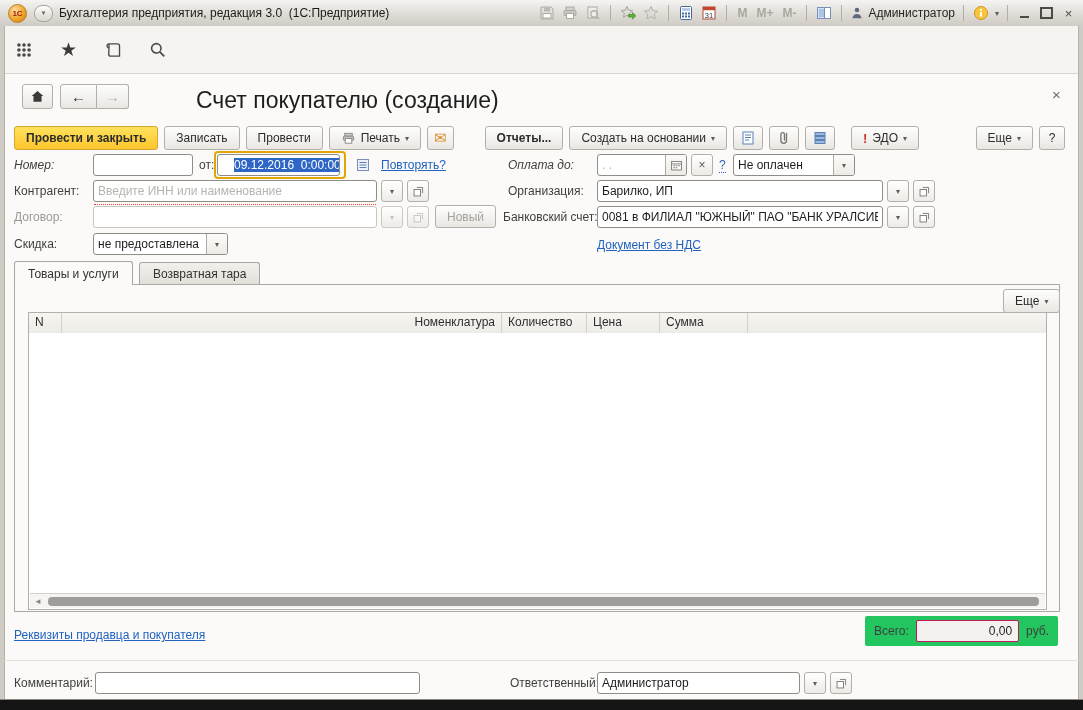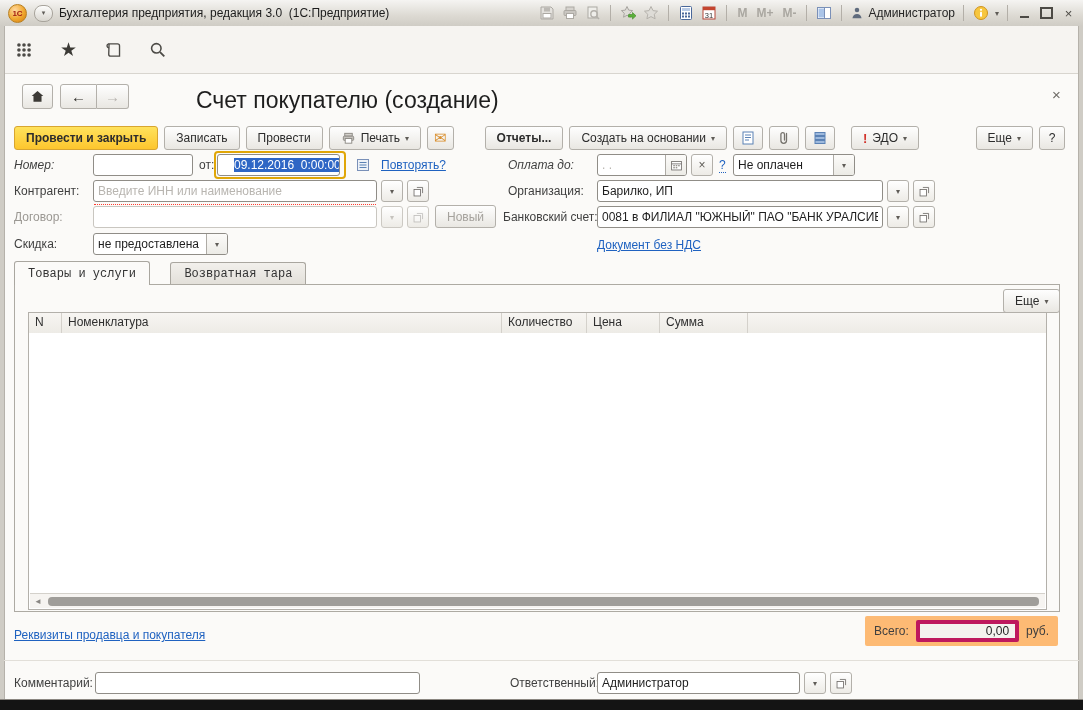--- a/index.html
+++ b/index.html
@@ -75,32 +75,32 @@
   .sel{background:#2e66c5;color:#fff;white-space:pre;margin-left:13px;}
   .datewrap{box-sizing:border-box;height:22px;border:1px solid #908d87;border-radius:3px;background:#fff;
     display:flex;align-items:stretch;overflow:hidden;}
   .datewrap .dtext{flex:1;line-height:20px;padding:0 3px;white-space:nowrap;}
   .flatico{display:flex;align-items:center;justify-content:center;}
   .link{color:#1f62c0;text-decoration:underline;white-space:nowrap;}
   .helplink{color:#1f62c0;text-decoration:none;border-bottom:1px dotted #1f62c0;}
   
   .tab{box-sizing:border-box;height:23px;padding:0 13px;display:inline-flex;align-items:center;
     border:1px solid #a9a69f;border-bottom:none;border-radius:3px 3px 0 0;
-    background:linear-gradient(#f2f0ec,#e2dfd9);margin-right:17px;color:#333;font-family:Liberation Mono, monospace;}
+    background:linear-gradient(#f2f0ec,#e2dfd9);margin-right:3px;color:#333;}
   .tab.active{background:#fbfaf8;height:24px;position:relative;z-index:3;}
   .panel{box-sizing:border-box;border:1px solid #adaaa3;background:#fbfaf8;}
   .grid{box-sizing:border-box;border:1px solid #b3b0aa;background:#fff;}
   .ghead{display:flex;height:20px;background:linear-gradient(#f7f5f2,#edebe6);border-bottom:1px solid #cfccc6;}
   .th{box-sizing:border-box;border-right:1px solid #d4d1cb;padding:2px 6px;color:#2f2f2f;white-space:nowrap;overflow:hidden;}
   .hscroll{position:absolute;left:1px;right:1px;bottom:1px;height:14px;border-top:1px solid #d4d1cb;
     display:flex;align-items:center;background:#f6f4f1;}
   .hs-thumb{height:9px;border-radius:4px;background:#9f9d99;flex:1;margin:0 6px 0 2px;}
   
-  .totalbox{background:#fdba74;border-radius:2px;display:flex;align-items:center;gap:7px;padding:0 9px;box-sizing:border-box;}
-  .totalval{box-sizing:border-box;width:108px;height:22px;background:#f4f2ee;border:4px solid #be185d;
+  .totalbox{background:#22c55e;border-radius:2px;display:flex;align-items:center;gap:7px;padding:0 9px;box-sizing:border-box;}
+  .totalval{box-sizing:border-box;width:108px;height:22px;background:#f4f2ee;border:1px solid #be185d;
     border-radius:2px;display:flex;align-items:center;justify-content:flex-end;padding:0 6px;color:#1e1e1e;}
   .sep{border-top:1px solid #e2dfd9;}
   .ico{display:block;}
 </style>
 </head>
 <body>
 
 <svg width="0" height="0" style="position:absolute">
   <defs>
     <symbol id="i-floppy" viewBox="0 0 16 16">
@@ -502,21 +502,21 @@
   <div class="abs panel" style="left:14px;top:284px;width:1046px;height:328px;"></div>
 
   <button class="btn abs" style="left:1003px;top:289px;">
     <span>Еще</span>
     <span class="caret">▾</span>
   </button>
 
   <div class="abs grid" style="left:28px;top:312px;width:1019px;height:298px;">
     <div class="ghead">
       <span class="th" style="width:33px;">N</span>
-      <span class="th" style="width:440px;">Номенклатура</span>
+      <span class="th" style="width:440px;text-align:right;">Номенклатура</span>
       <span class="th" style="width:85px;">Количество</span>
       <span class="th" style="width:73px;">Цена</span>
       <span class="th" style="width:88px;">Сумма</span>
       <span class="th" style="flex:1;border-right:none;"></span>
     </div>
     <div style="position:absolute;left:0;right:0;top:20px;bottom:15px;background:#fff;"></div>
     <div class="hscroll">
       <span style="width:16px;text-align:center;font-size:8px;color:#8a8783;">◄</span>
       <span class="hs-thumb"></span>
     </div>

